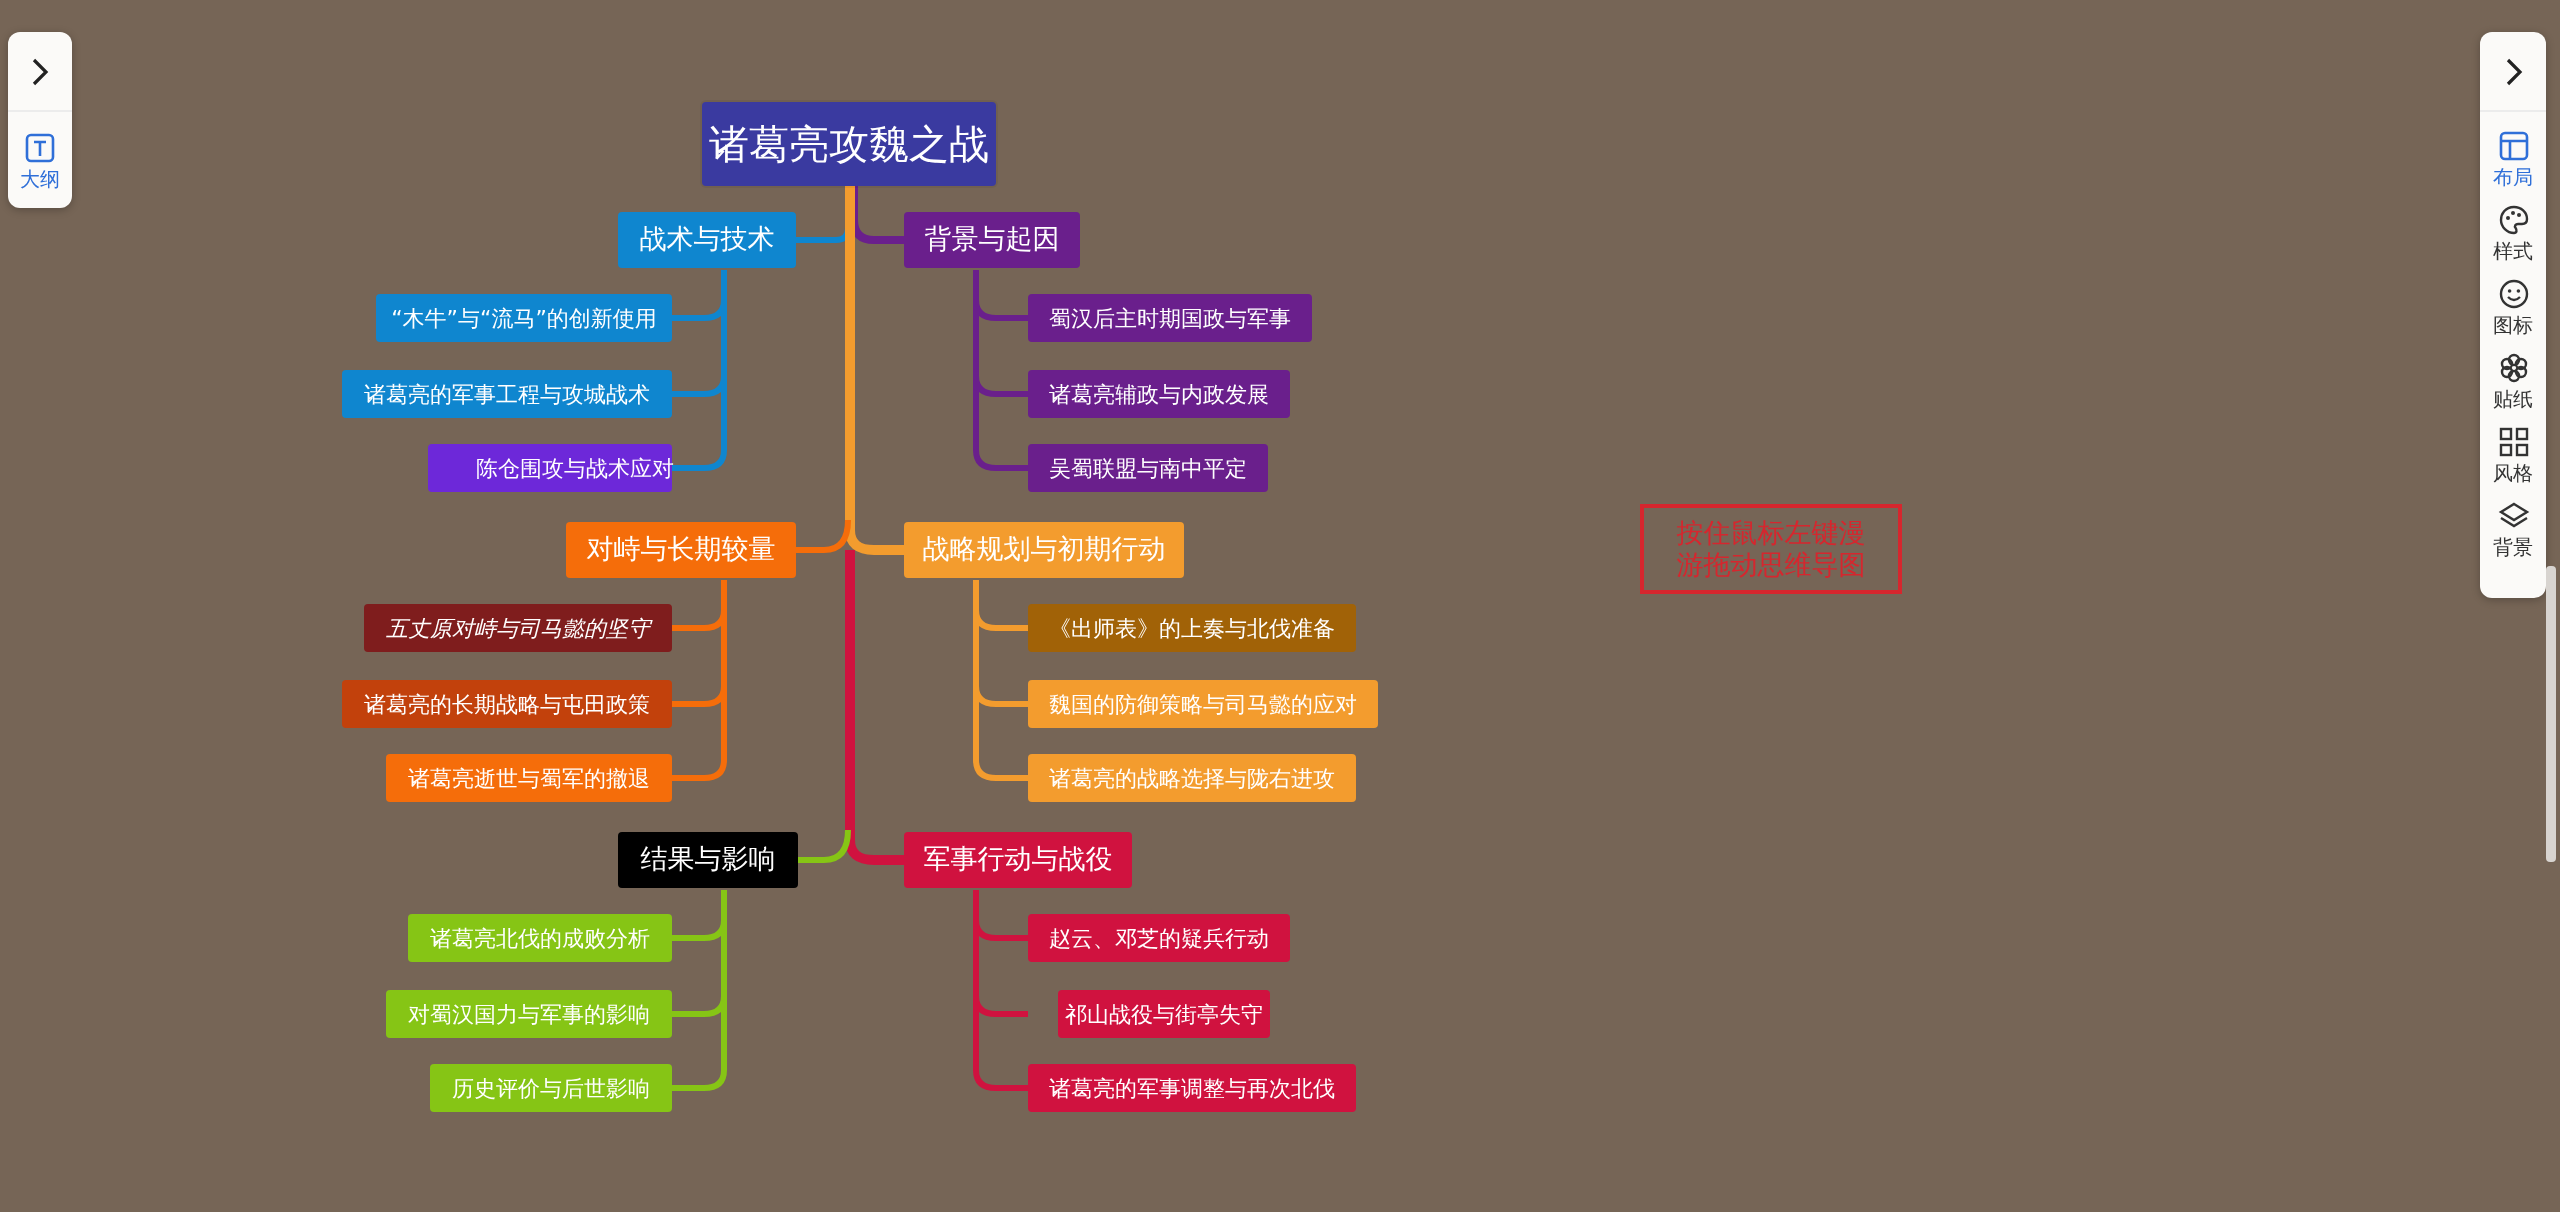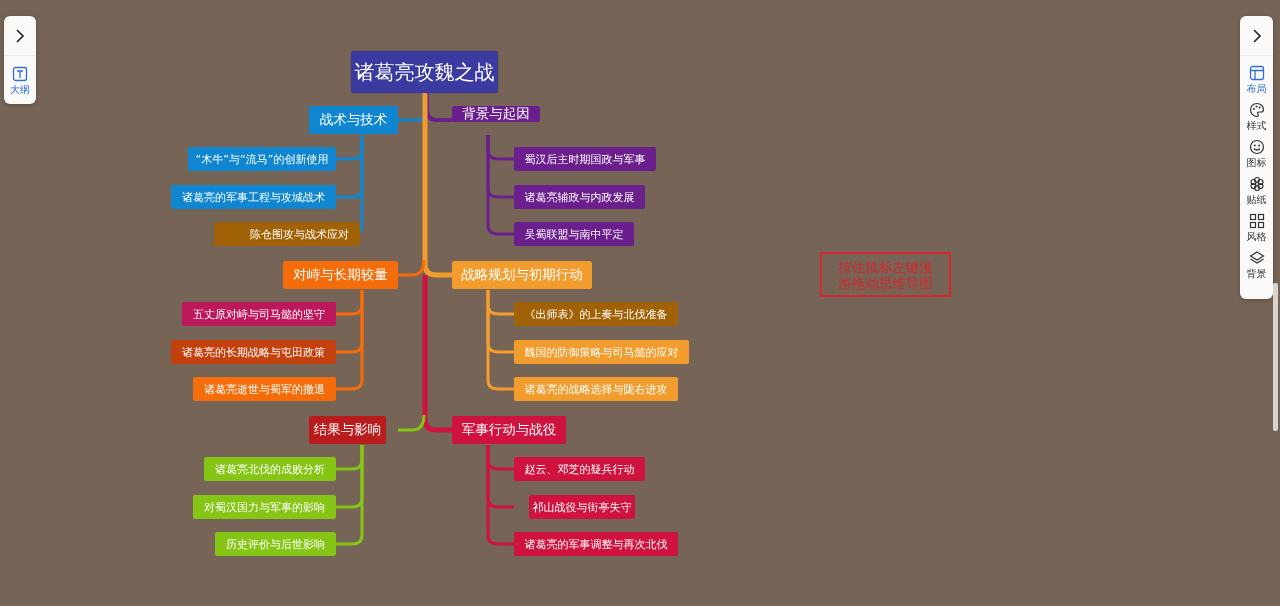--- a/index.html
+++ b/index.html
@@ -92,35 +92,35 @@
     <path d="M362 445 L362 535 Q362 544 352 544 L336 544" stroke="#86c515" stroke-width="3" fill="none"></path>
 
     <path d="M488 445 L488 460 Q488 469 498 469 L514 469" stroke="#d0123f" stroke-width="3" fill="none"></path>
     <path d="M488 445 L488 498 Q488 507 498 507 L514 507" stroke="#d0123f" stroke-width="3" fill="none"></path>
     <path d="M488 445 L488 535 Q488 544 498 544 L514 544" stroke="#d0123f" stroke-width="3" fill="none"></path>
   </svg>
 
   <div class="node root" style="left:351px;top:51px;width:147px;height:42px;">诸葛亮攻魏之战</div>
 
   <div class="node main" style="left:309px;top:106px;width:89px;height:28px;background:#0f86cf;">战术与技术</div>
-  <div class="node main" style="left:452px;top:106px;width:88px;height:16px;background:#6a1f8c;">背景与起因</div>
+  <div class="node main" style="left:452px;top:106px;width:88px;height:28px;background:#6a1f8c;">背景与起因</div>
   <div class="node main" style="left:283px;top:261px;width:115px;height:28px;background:#f56d0a;">对峙与长期较量</div>
   <div class="node main" style="left:452px;top:261px;width:140px;height:28px;background:#f39c2e;">战略规划与初期行动</div>
-  <div class="node main" style="left:309px;top:416px;width:77px;height:28px;background:#b91c1c;">结果与影响</div>
+  <div class="node main" style="left:309px;top:416px;width:90px;height:28px;background:#000000;">结果与影响</div>
   <div class="node main" style="left:452px;top:416px;width:114px;height:28px;background:#d0123f;">军事行动与战役</div>
 
   <div class="node sub" style="left:188px;top:147px;width:148px;height:24px;background:#0f86cf;">“木牛”与“流马”的创新使用</div>
   <div class="node sub" style="left:171px;top:185px;width:165px;height:24px;background:#0f86cf;">诸葛亮的军事工程与攻城战术</div>
-  <div class="node sub" style="left:214px;top:222px;width:146px;height:24px;background:#a16207;padding-left:25px;">陈仓围攻与战术应对</div>
+  <div class="node sub" style="left:214px;top:222px;width:122px;height:24px;background:#6d28d9;padding-left:25px;">陈仓围攻与战术应对</div>
 
   <div class="node sub" style="left:514px;top:147px;width:142px;height:24px;background:#6a1f8c;">蜀汉后主时期国政与军事</div>
   <div class="node sub" style="left:514px;top:185px;width:131px;height:24px;background:#6a1f8c;">诸葛亮辅政与内政发展</div>
   <div class="node sub" style="left:514px;top:222px;width:120px;height:24px;background:#6a1f8c;">吴蜀联盟与南中平定</div>
 
-  <div class="node sub" style="left:182px;top:302px;width:154px;height:24px;background:#be185d;">五丈原对峙与司马懿的坚守</div>
+  <div class="node sub" style="left:182px;top:302px;width:154px;height:24px;background:#7f1d1d;font-style:italic;">五丈原对峙与司马懿的坚守</div>
   <div class="node sub" style="left:171px;top:340px;width:165px;height:24px;background:#c2410c;">诸葛亮的长期战略与屯田政策</div>
   <div class="node sub" style="left:193px;top:377px;width:143px;height:24px;background:#f56d0a;">诸葛亮逝世与蜀军的撤退</div>
 
   <div class="node sub" style="left:514px;top:302px;width:164px;height:24px;background:#a16207;">《出师表》的上奏与北伐准备</div>
   <div class="node sub" style="left:514px;top:340px;width:175px;height:24px;background:#f39c2e;">魏国的防御策略与司马懿的应对</div>
   <div class="node sub" style="left:514px;top:377px;width:164px;height:24px;background:#f39c2e;">诸葛亮的战略选择与陇右进攻</div>
 
   <div class="node sub" style="left:204px;top:457px;width:132px;height:24px;background:#86c515;">诸葛亮北伐的成败分析</div>
   <div class="node sub" style="left:193px;top:495px;width:143px;height:24px;background:#86c515;">对蜀汉国力与军事的影响</div>
   <div class="node sub" style="left:215px;top:532px;width:121px;height:24px;background:#86c515;">历史评价与后世影响</div>

